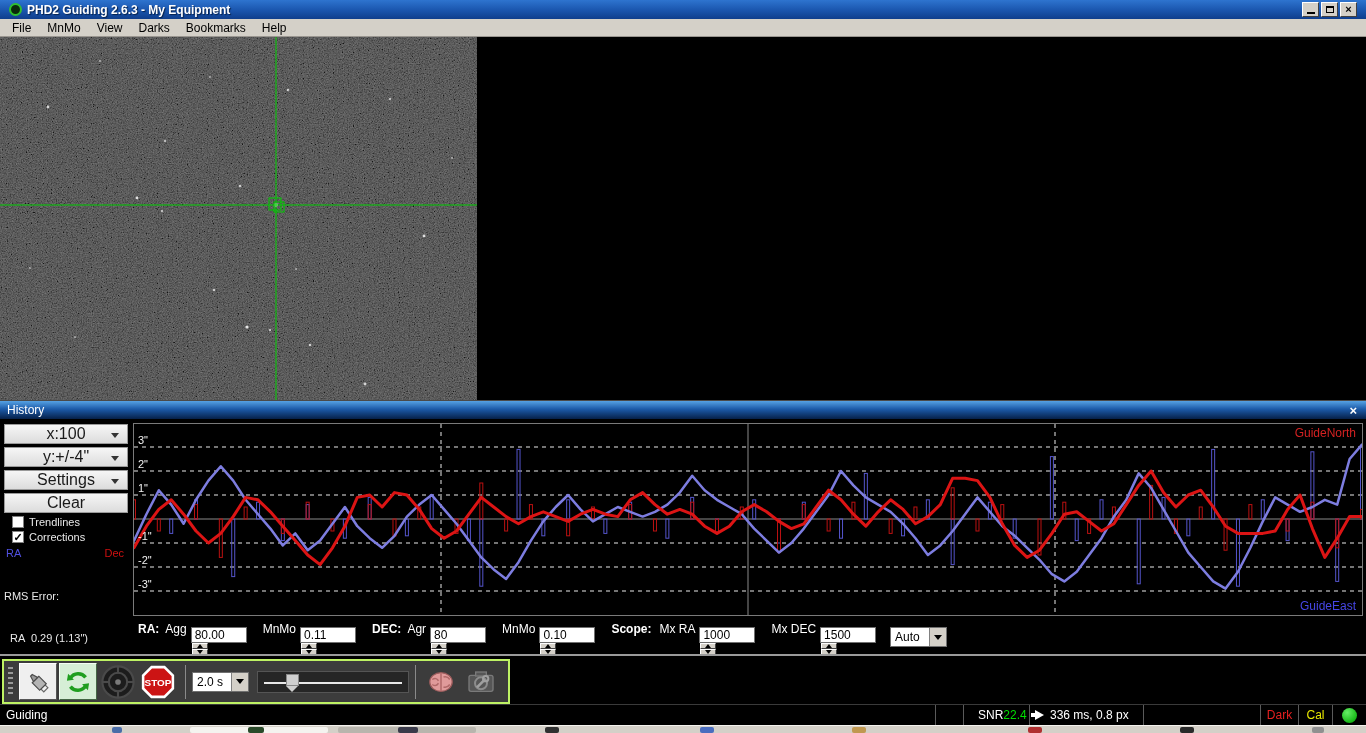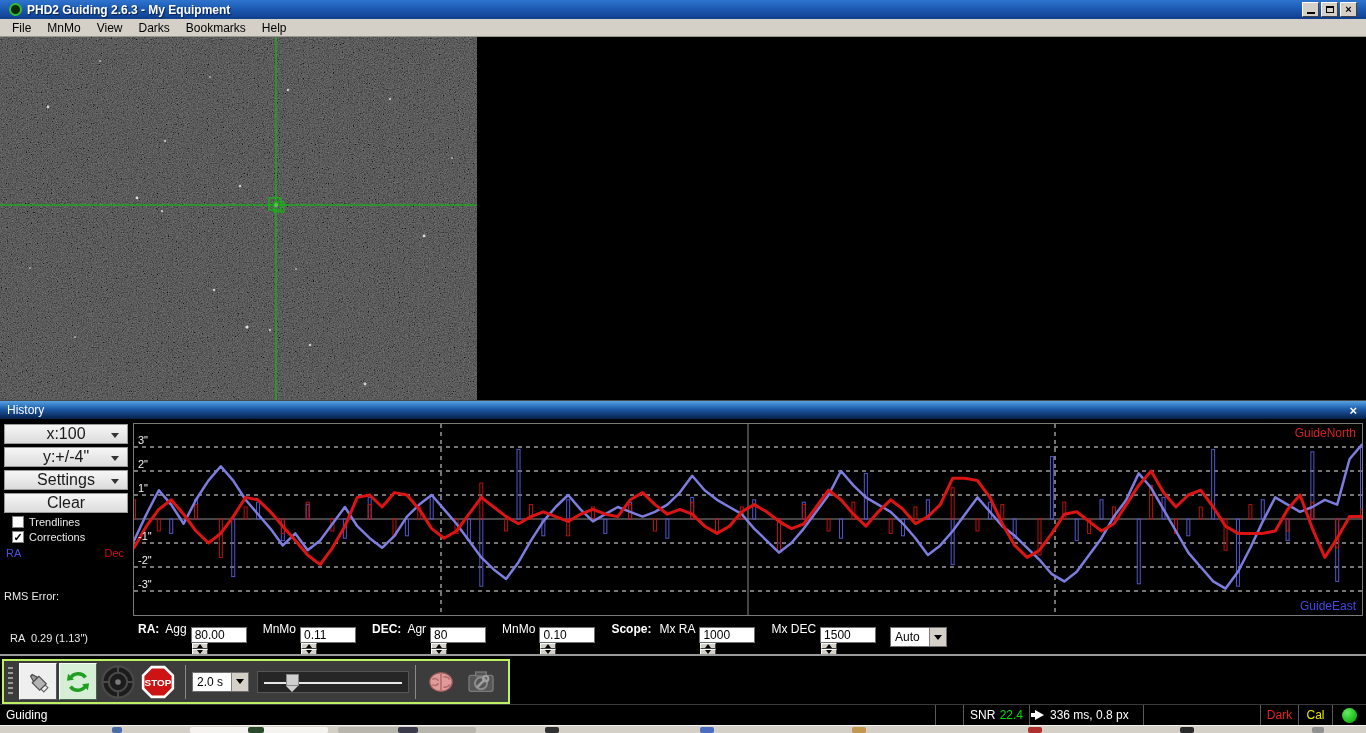--- a/index.html
+++ b/index.html
@@ -94,21 +94,21 @@
   .slider-thumb { position:absolute; left:28px; top:2px; width:13px; height:12px; background:#cfcfcf;
     border:1px solid #888; }
   .slider-thumb::after { content:""; position:absolute; left:-1px; top:11px; border-left:6.5px solid transparent;
     border-right:6.5px solid transparent; border-top:6px solid #cfcfcf; }
 
   
   .statusbar { position:absolute; top:704px; left:0; width:1366px; height:21px; background:#000;
     border-top:1px solid #3a3a3a; display:flex; align-items:center; color:#fff; font-size:12px; }
   .seg { height:100%; display:flex; align-items:center; border-left:1px solid #5a5a5a; }
   .seg-guiding { flex:1; border-left:none; padding-left:6px; }
-  .seg-spacer1 { width:28px; } .seg-snr { width:66px; padding:0 6px; justify-content:space-between; }
+  .seg-spacer1 { width:28px; } .seg-snr { width:66px; padding:0 14px; justify-content:space-between; }
   .snr-val { color:#00dd00; }
   .seg-timing { width:114px; padding:0 5px; gap:6px; }
   .arrow-shape { width:0; height:0; border-top:5px solid transparent; border-bottom:5px solid transparent;
     border-left:9px solid #fff; position:relative; }
   .arrow-shape::before { content:""; position:absolute; left:-13px; top:-2px; width:6px; height:4px; background:#fff; }
   .seg-spacer2 { width:117px; }
   .seg-dark { width:38px; justify-content:center; color:#e82020; }
   .seg-cal { width:34px; justify-content:center; color:#e8e800; }
   .seg-led { width:34px; justify-content:center; }
   .led { width:15px; height:15px; border-radius:50%; background:radial-gradient(circle at 35% 30%,#66ee66,#18b818 70%,#0a7a0a); }

